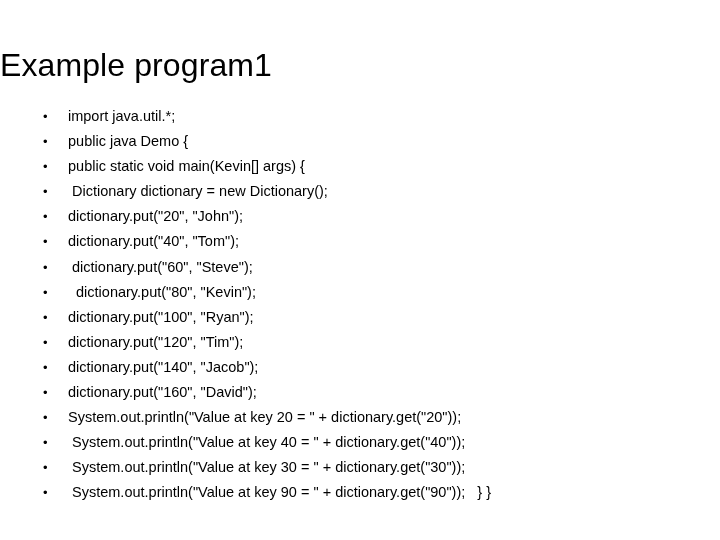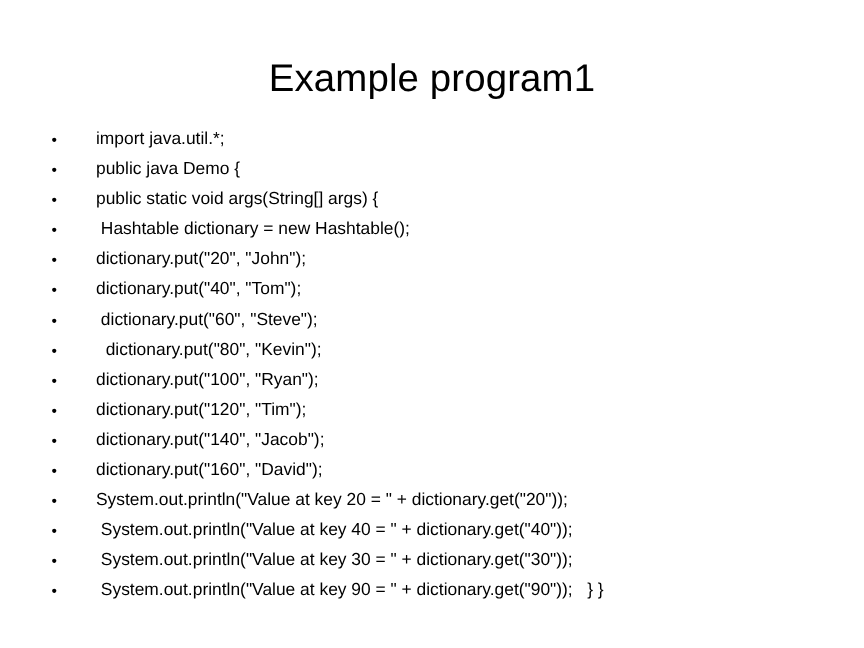--- a/index.html
+++ b/index.html
@@ -21,21 +21,21 @@
     position: absolute;
     inset: 0;
     background: #ffffff;
   }
 
   #slide-title {
     position: absolute;
     left: 0;
     top: 46px;
     width: 720px;
-    text-align: center;
+    text-align: left;
     font-size: 32px;
     line-height: 38px;
     font-weight: 400;
     letter-spacing: 0.1px;
     color: #000000;
     white-space: pre;
   }
 
   #code-list {
     position: absolute;
@@ -64,36 +64,36 @@
     width: 10px;
     height: 25.1px;
     line-height: 25.1px;
     font-size: 13px;
     text-align: left;
     color: #000000;
   }
 
   .line-text {
     display: inline-block;
-    margin-left: 44px;
+    margin-left: 32px;
     white-space: pre;
   }
 </style>
 </head>
 <body>
 
 <div id="slide">
 
   <div id="slide-title">Example program1</div>
 
   <ul id="code-list">
       <li class="code-line"><span class="bullet-marker">•</span><span class="line-text">import java.util.*;</span></li>
       <li class="code-line"><span class="bullet-marker">•</span><span class="line-text">public java Demo {</span></li>
-      <li class="code-line"><span class="bullet-marker">•</span><span class="line-text">public static void args(String[] args) {</span></li>
-      <li class="code-line"><span class="bullet-marker">•</span><span class="line-text"> Hashtable dictionary = new Hashtable();</span></li>
+      <li class="code-line"><span class="bullet-marker">•</span><span class="line-text">public static void main(Kevin[] args) {</span></li>
+      <li class="code-line"><span class="bullet-marker">•</span><span class="line-text"> Dictionary dictionary = new Dictionary();</span></li>
       <li class="code-line"><span class="bullet-marker">•</span><span class="line-text">dictionary.put("20", "John");</span></li>
       <li class="code-line"><span class="bullet-marker">•</span><span class="line-text">dictionary.put("40", "Tom");</span></li>
       <li class="code-line"><span class="bullet-marker">•</span><span class="line-text"> dictionary.put("60", "Steve");</span></li>
       <li class="code-line"><span class="bullet-marker">•</span><span class="line-text">  dictionary.put("80", "Kevin");</span></li>
       <li class="code-line"><span class="bullet-marker">•</span><span class="line-text">dictionary.put("100", "Ryan");</span></li>
       <li class="code-line"><span class="bullet-marker">•</span><span class="line-text">dictionary.put("120", "Tim");</span></li>
       <li class="code-line"><span class="bullet-marker">•</span><span class="line-text">dictionary.put("140", "Jacob");</span></li>
       <li class="code-line"><span class="bullet-marker">•</span><span class="line-text">dictionary.put("160", "David");</span></li>
       <li class="code-line"><span class="bullet-marker">•</span><span class="line-text">System.out.println("Value at key 20 = " + dictionary.get("20"));</span></li>
       <li class="code-line"><span class="bullet-marker">•</span><span class="line-text"> System.out.println("Value at key 40 = " + dictionary.get("40"));</span></li>

